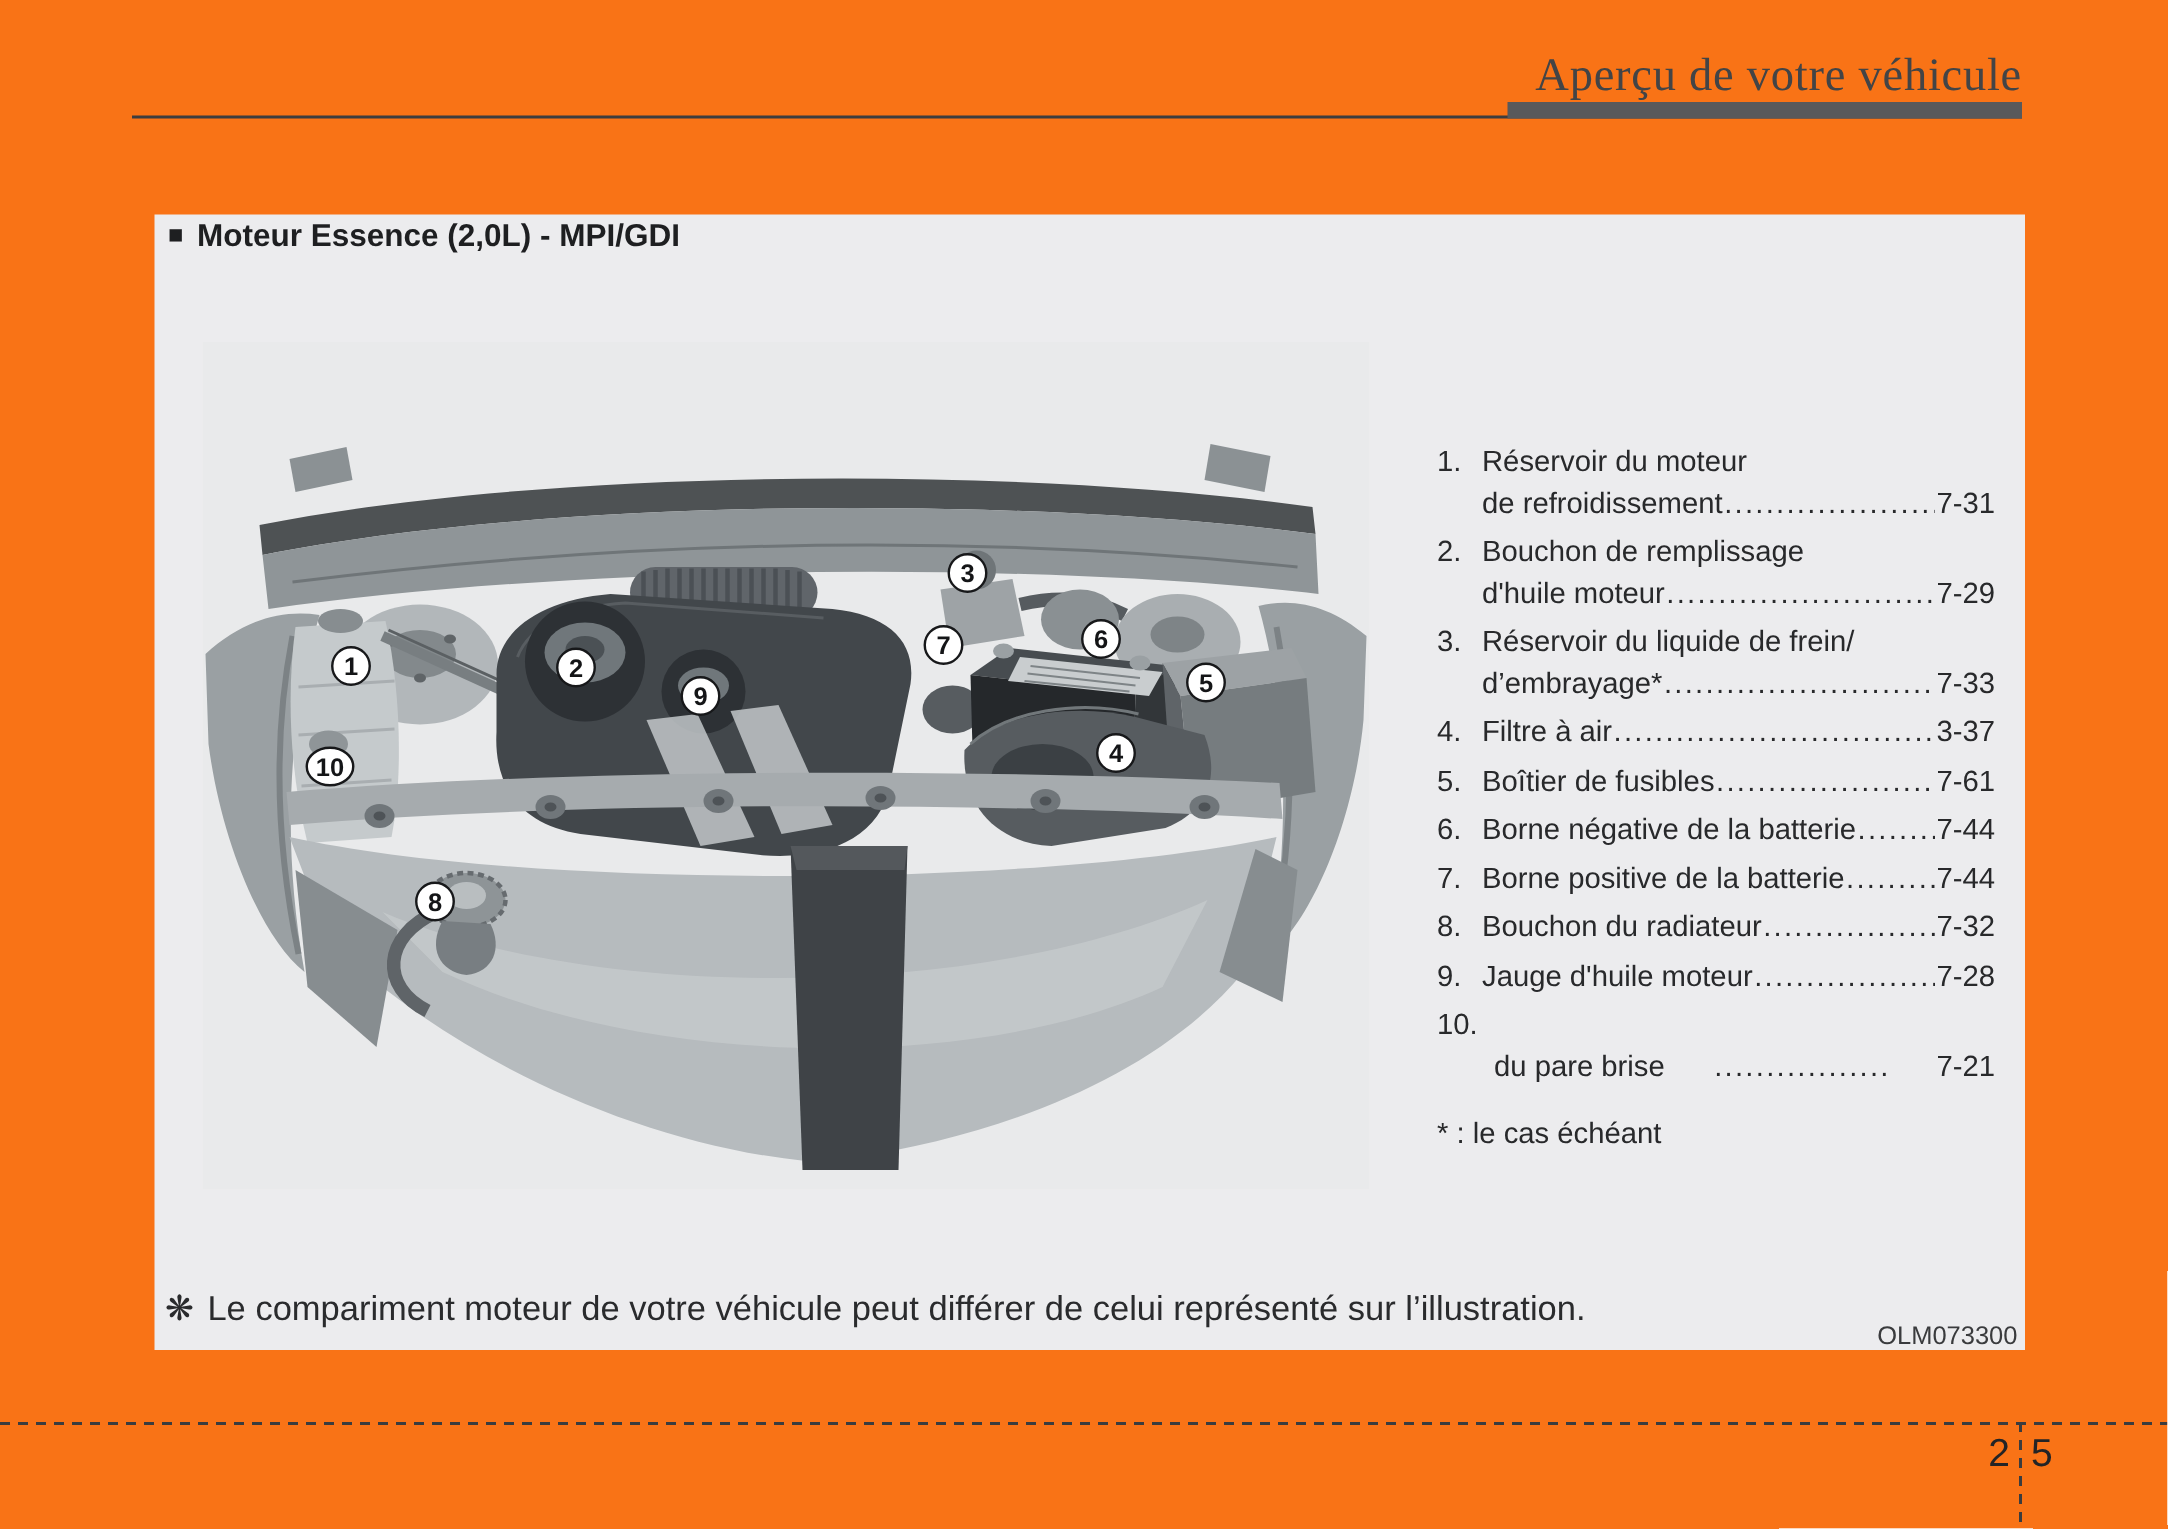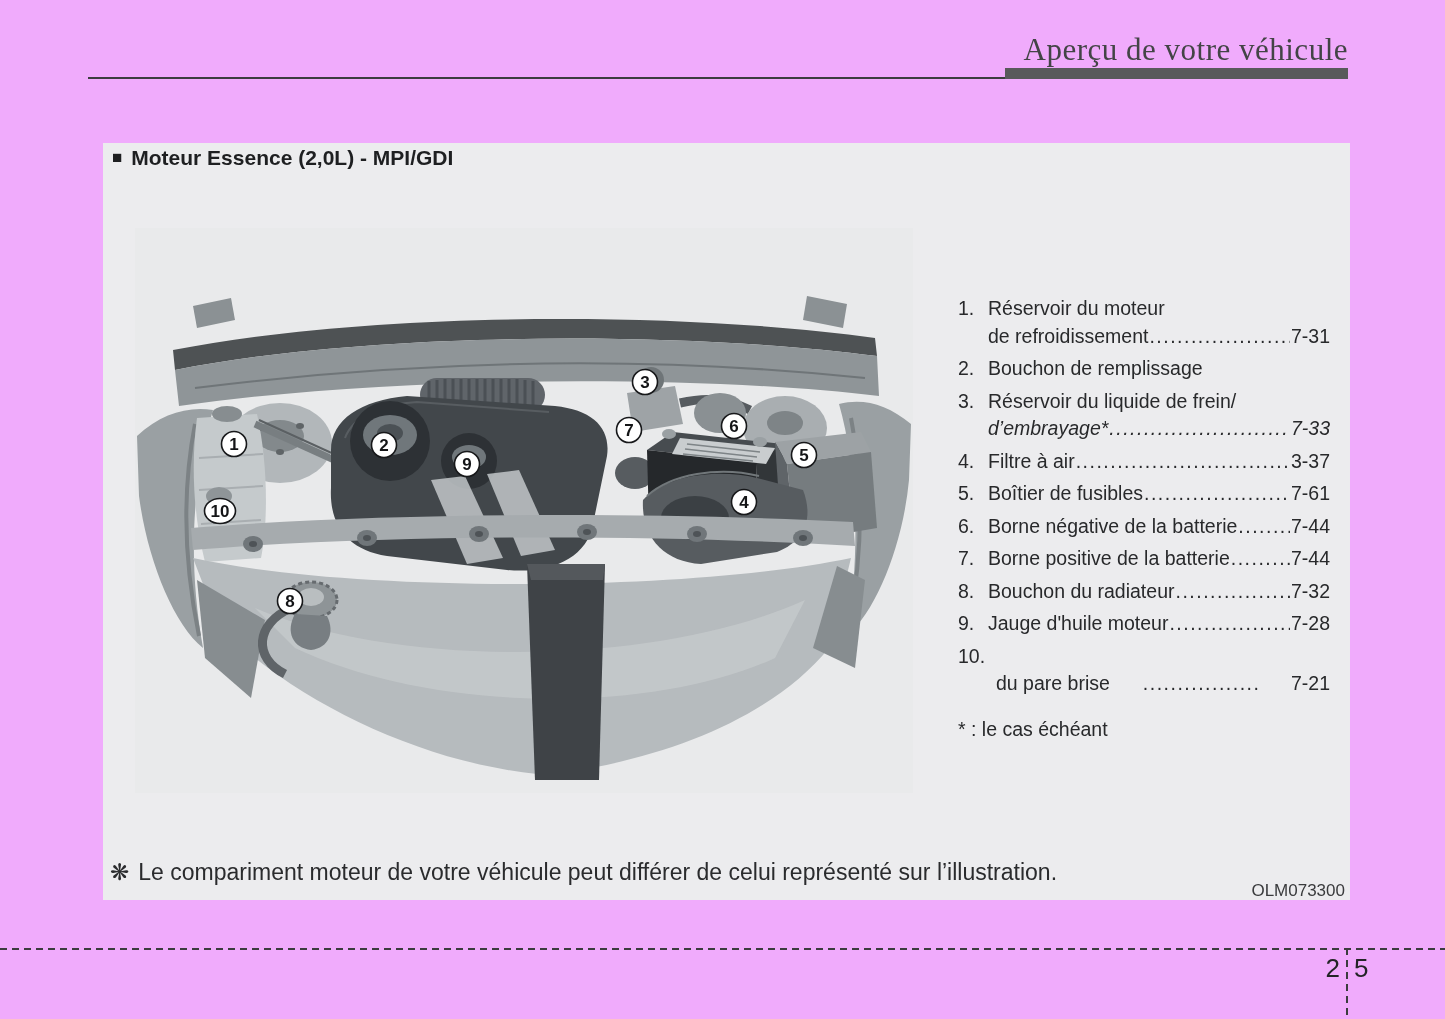--- a/index.html
+++ b/index.html
@@ -1,16 +1,16 @@
 <!DOCTYPE html>
 <html><head>
 <meta charset="utf-8">
 <style>
   html,body{margin:0;padding:0;background:#fff;}
-  #page{position:relative;width:1445px;height:1019px;background:#f0abfc;overflow:hidden;
+  #page{position:relative;width:1445px;height:1019px;background:#f97316;overflow:hidden;
         font-family:"Liberation Sans",sans-serif;color:#232426;}
   
   .hdr-title{position:absolute;top:32px;right:97px;font-family:"Liberation Serif",serif;
              font-size:31px;color:#434446;letter-spacing:.5px;}
   .hdr-rule{position:absolute;top:77px;left:88px;width:1260px;height:2px;background:#3c3d3f;}
   .hdr-bar{position:absolute;top:68px;left:1005px;width:343px;height:11px;background:#58595b;}
   
   .panel{position:absolute;top:143px;left:103px;width:1247px;height:757px;background:#ececee;}
   .sec-heading{position:absolute;top:146px;left:112px;font-size:21px;font-weight:bold;color:#1e1f21;}
   .sec-heading .sq{font-size:17px;margin-right:9px;position:relative;top:-2px;}
@@ -210,27 +210,32 @@
             <span class="txt">de refroidissement</span>
             <span class="leader"></span>
             <span class="pg">7-31</span>
           </div>
         </div>
         <div class="legend-item">
           <div class="li-line">
             <span class="num">2.</span>
             <span class="txt">Bouchon de remplissage</span>
           </div>
+          <div class="li-line" style="padding-left: 30px;">
+            <span class="txt">d'huile moteur</span>
+            <span class="leader"></span>
+            <span class="pg">7-29</span>
+          </div>
         </div>
         <div class="legend-item">
           <div class="li-line">
             <span class="num">3.</span>
             <span class="txt">Réservoir du liquide de frein/</span>
           </div>
-          <div class="li-line" style="padding-left: 30px; font-style: italic;">
+          <div class="li-line" style="padding-left: 30px;">
             <span class="txt">d’embrayage*</span>
             <span class="leader"></span>
             <span class="pg">7-33</span>
           </div>
         </div>
         <div class="legend-item">
           <div class="li-line">
             <span class="num">4.</span>
             <span class="txt">Filtre à air</span>
             <span class="leader"></span>

